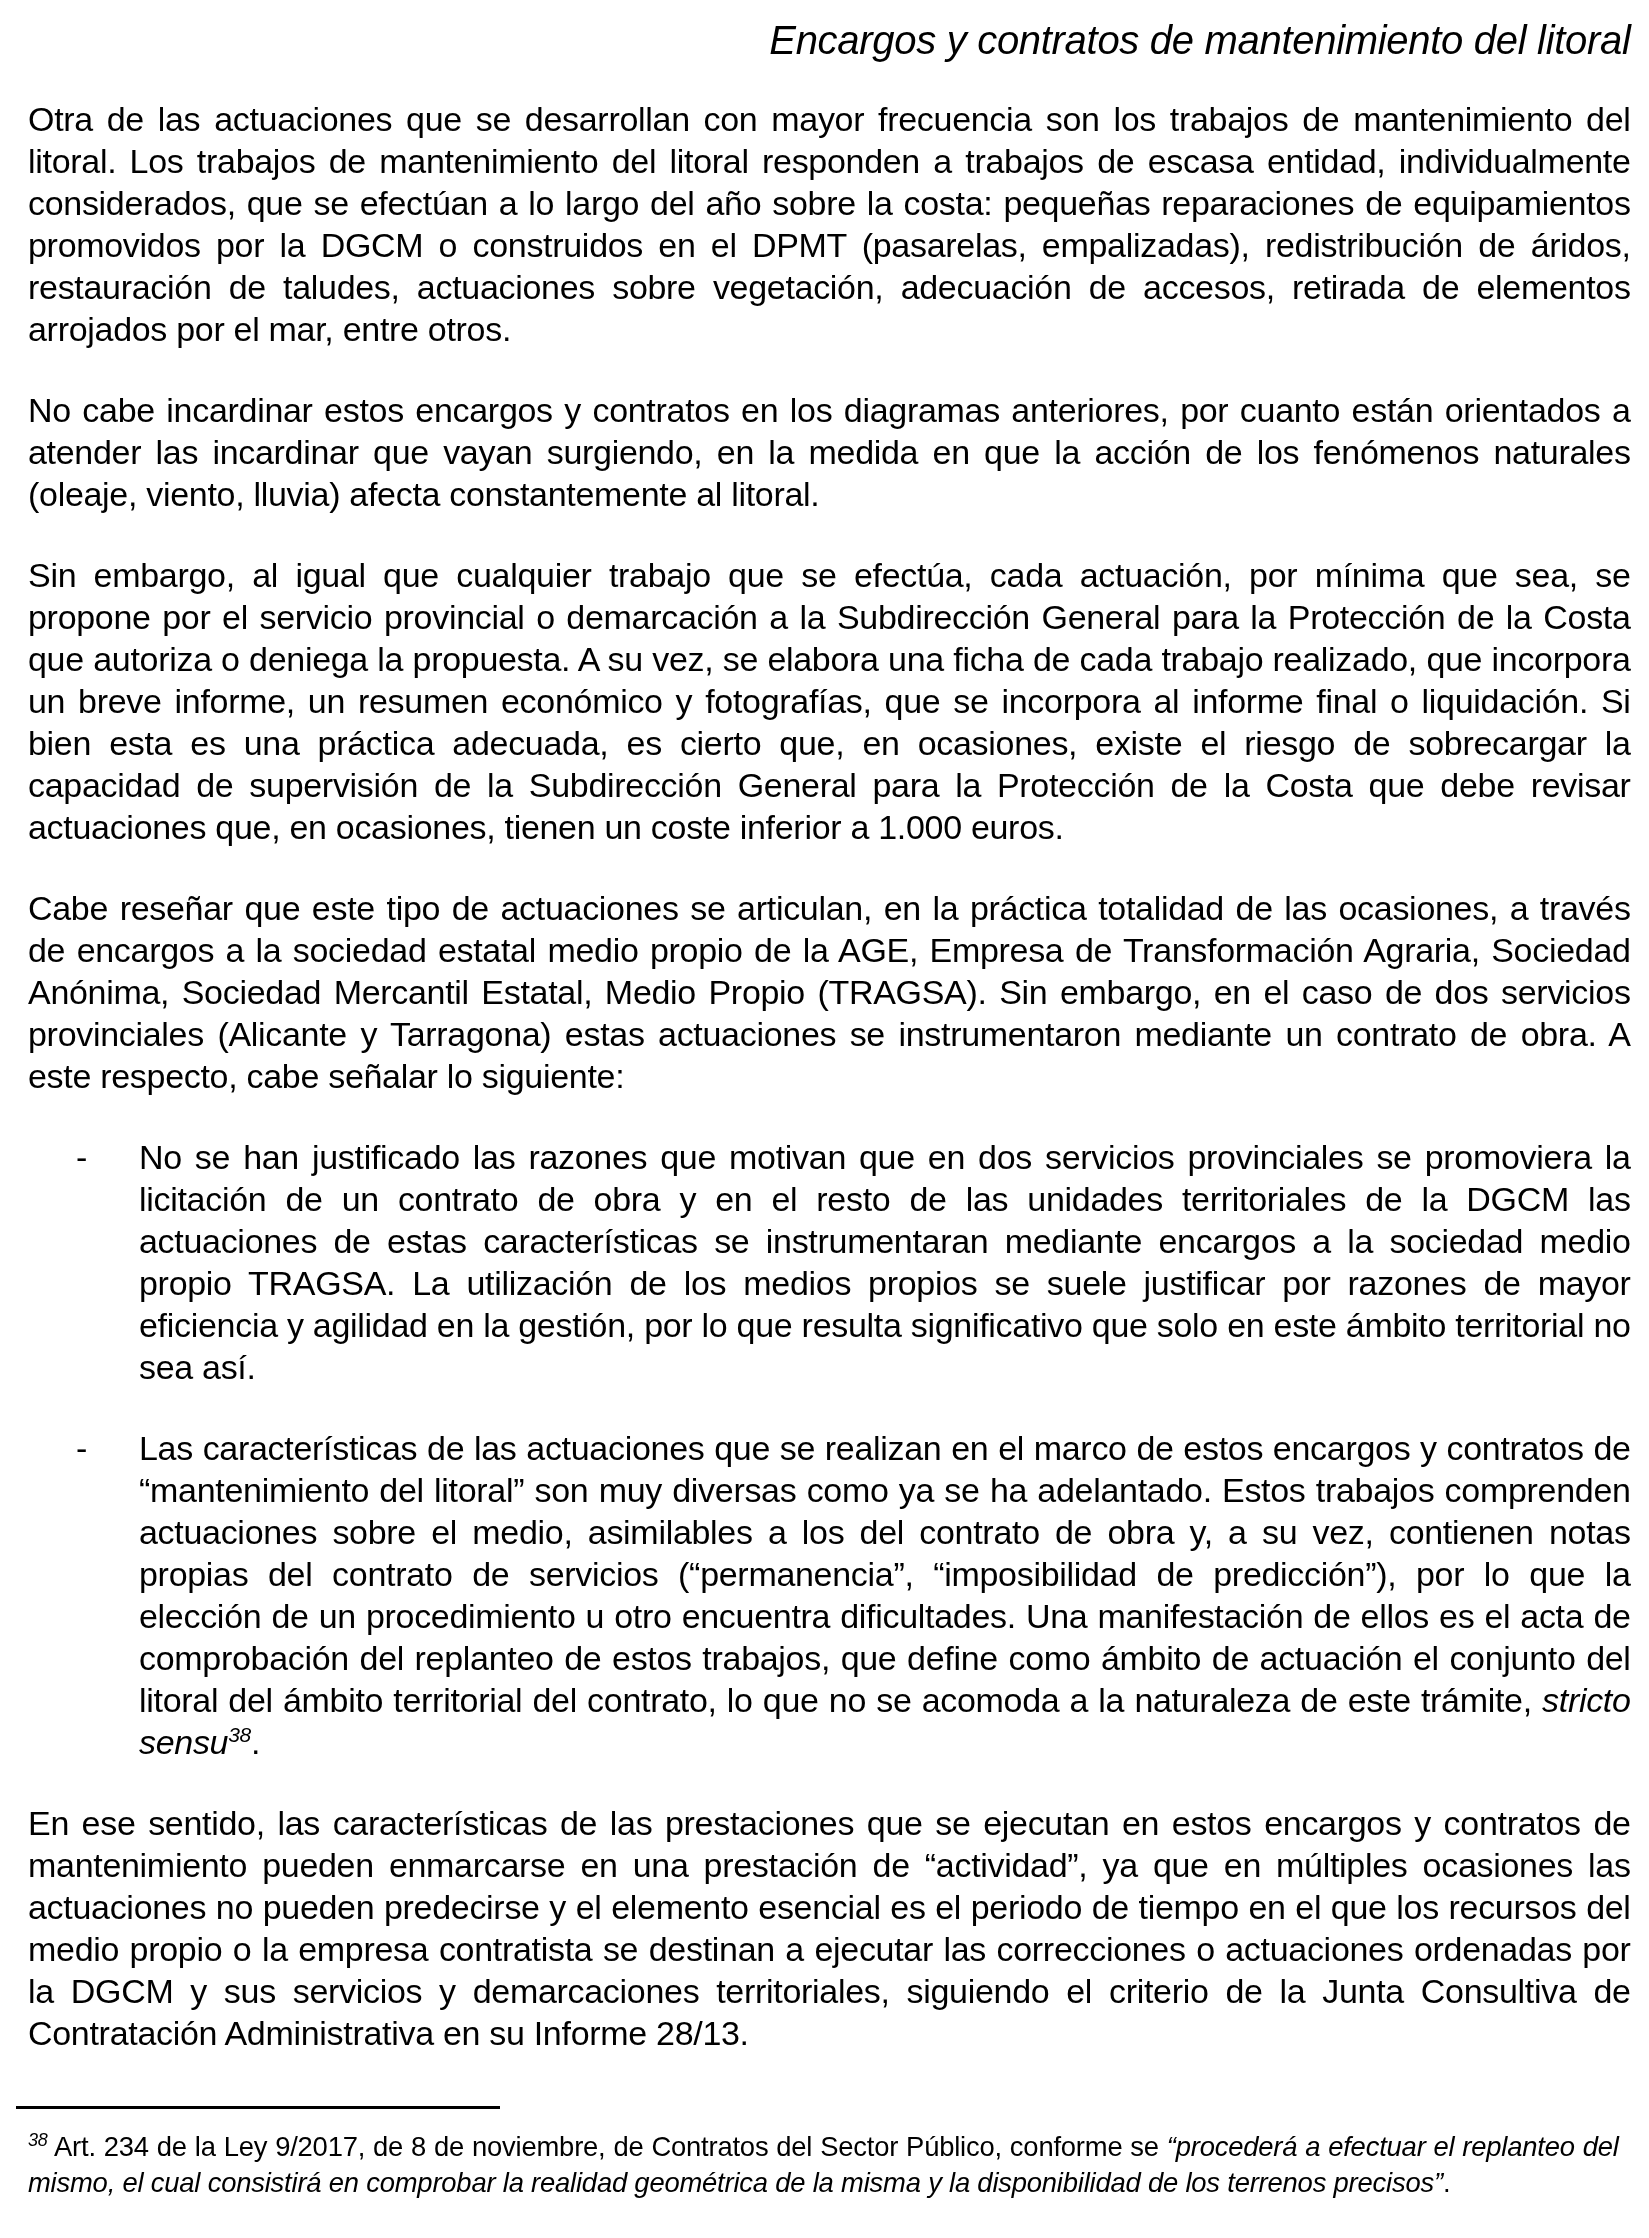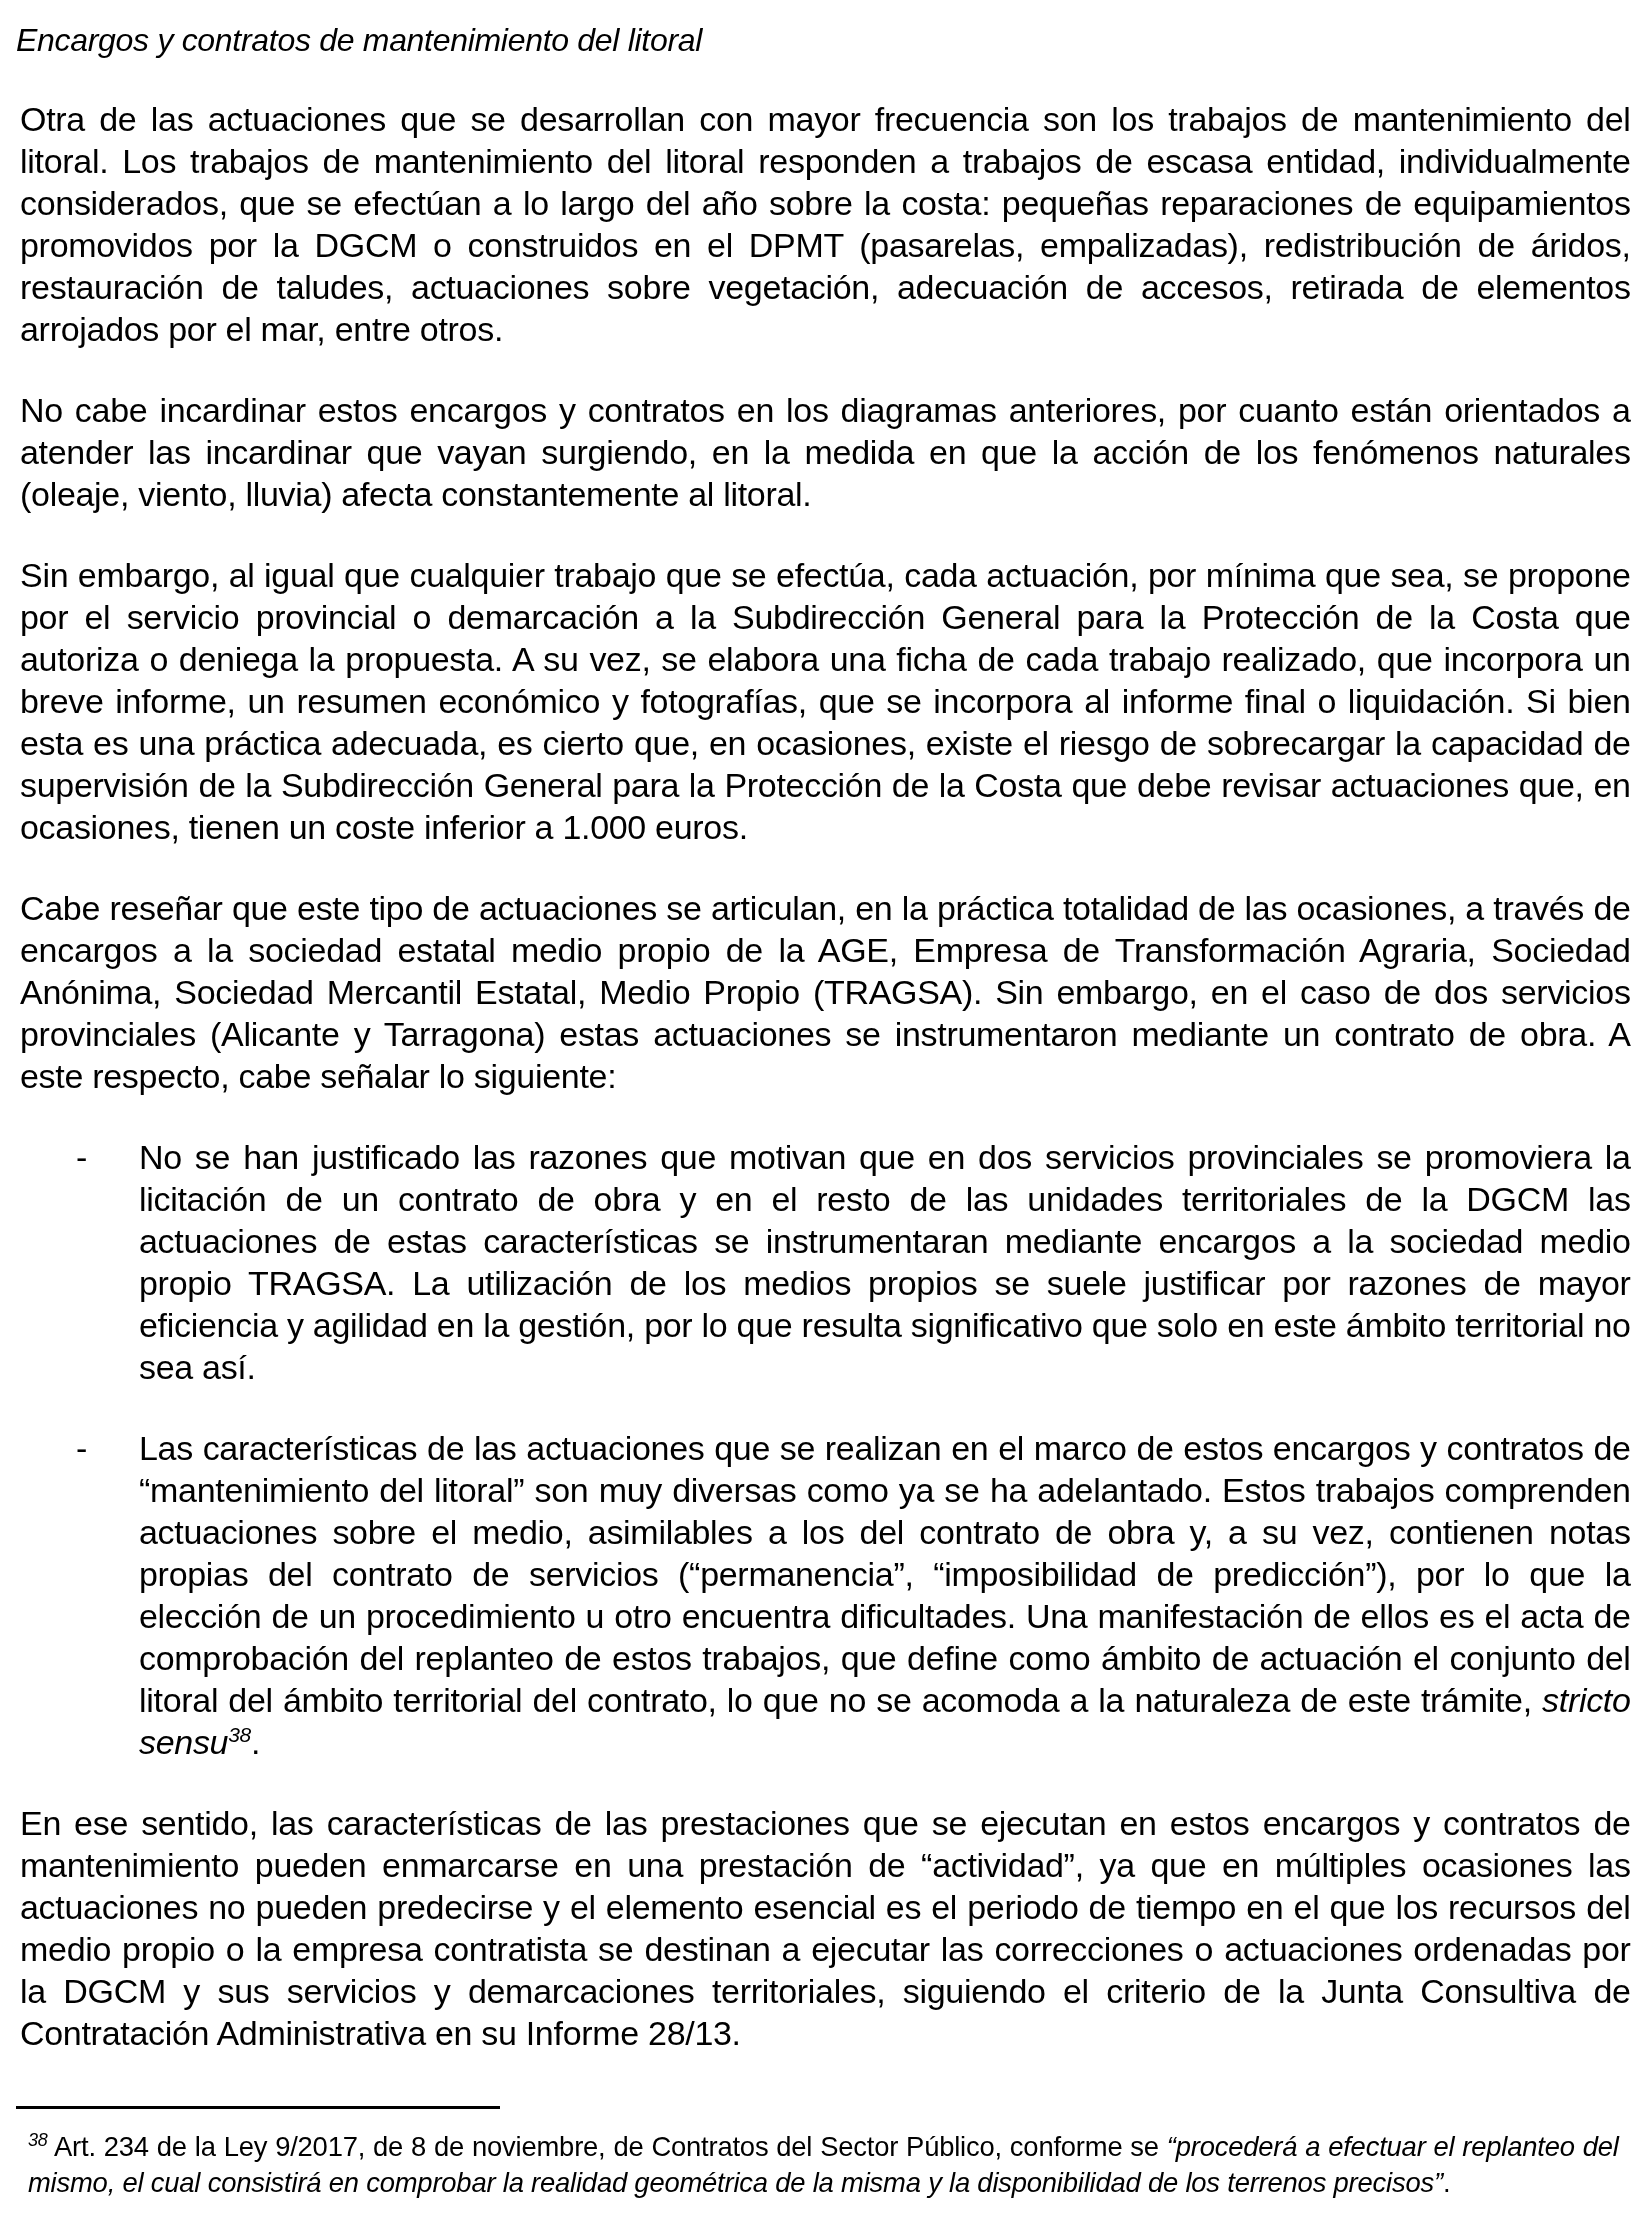--- a/index.html
+++ b/index.html
@@ -12,28 +12,28 @@
     box-sizing: border-box;
     padding: 19.4px 19.4px 0 16px;
     overflow: hidden;
   }
   .doc {
     font-size: 34px;
     line-height: 42px;
     letter-spacing: -0.3px;
   }
   .heading {
-    font-size: 32px;
+    font-size: 40px;
     font-weight: normal;
     font-style: italic;
     margin: 0 0 37px 0;
-    text-align: left;
+    text-align: right;
   }
   .body-par {
-    margin: 0 0 39px 4px;
+    margin: 0 0 39px 12px;
     text-align: justify;
   }
   .bullet {
     position: relative;
     padding-left: 123px;
     margin: 0 0 39px 0;
     text-align: justify;
   }
   .bullet .marker {
     position: absolute;

